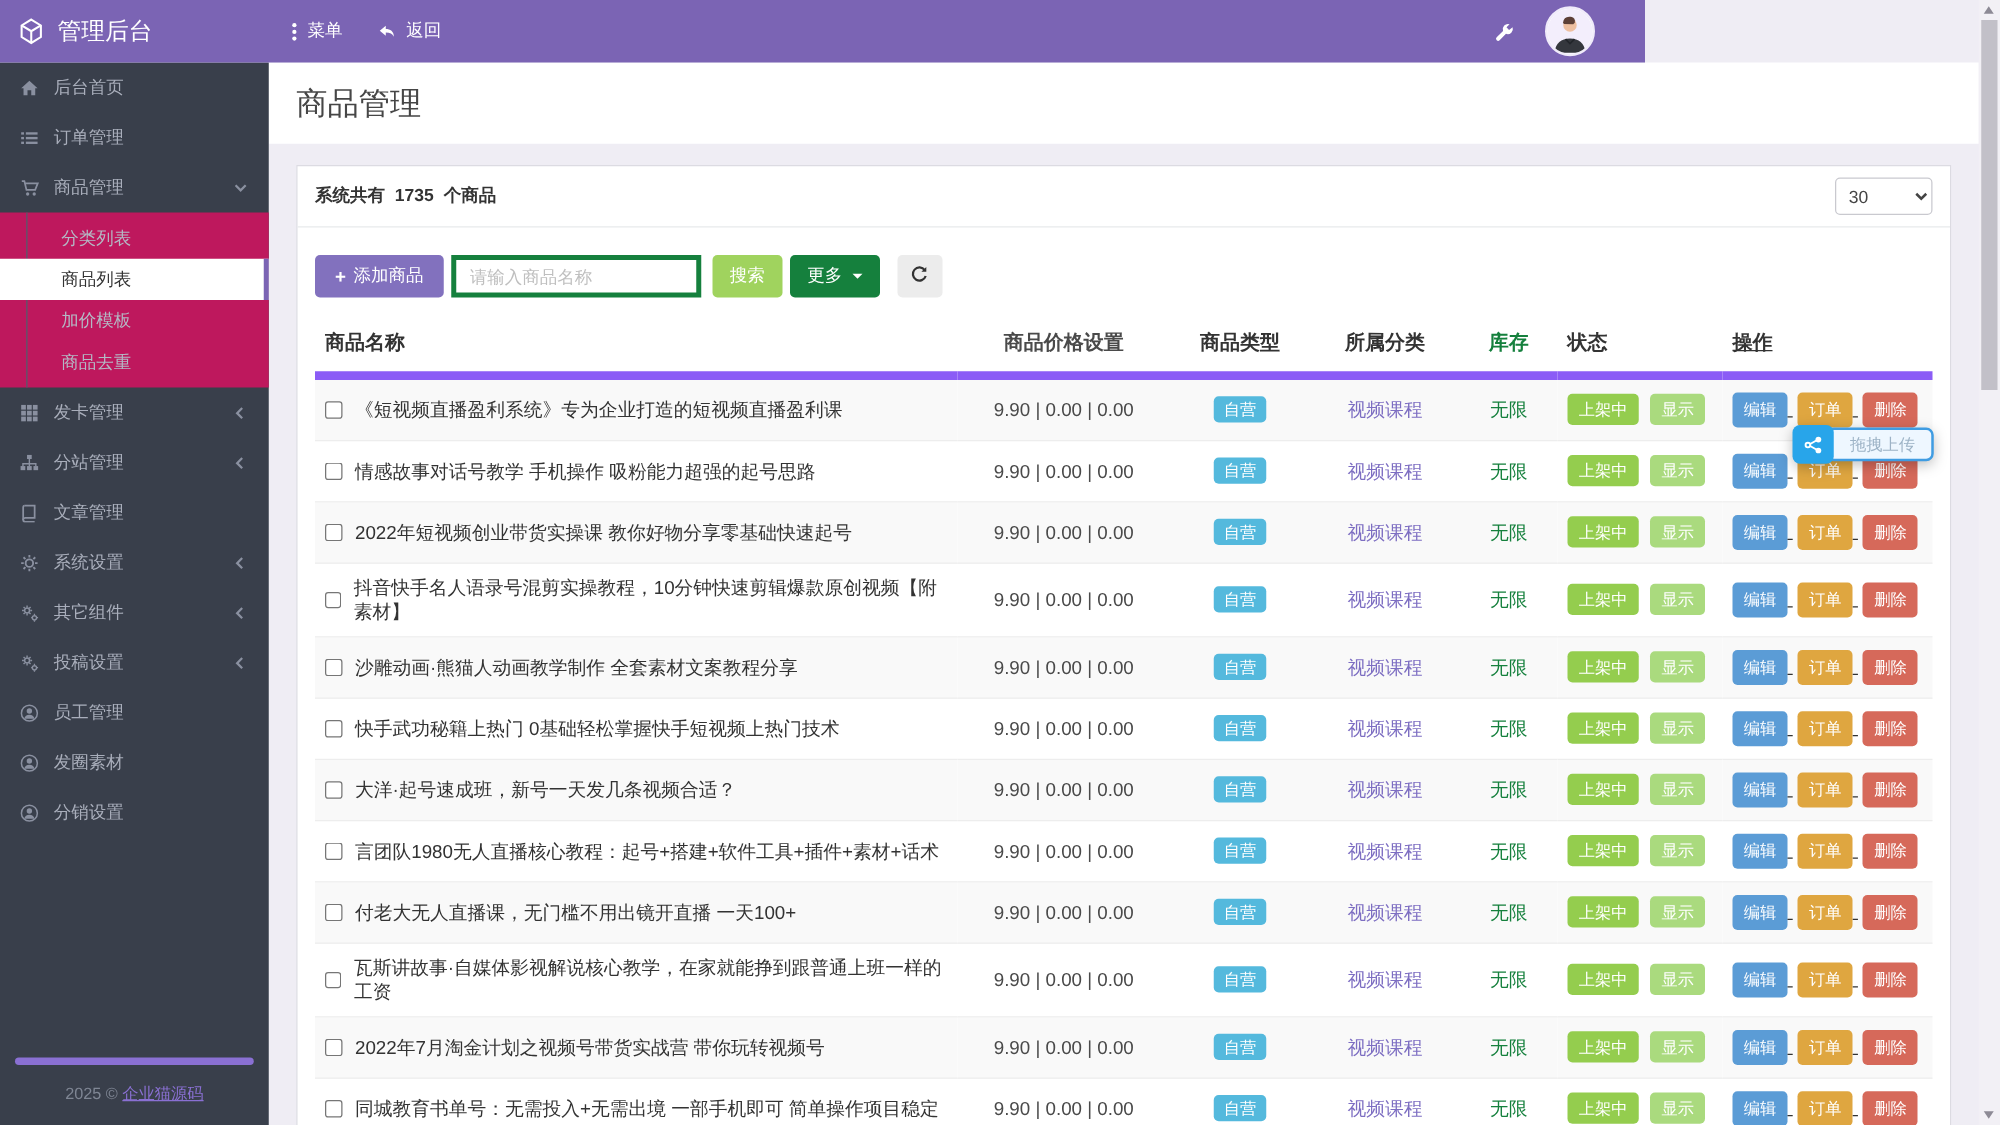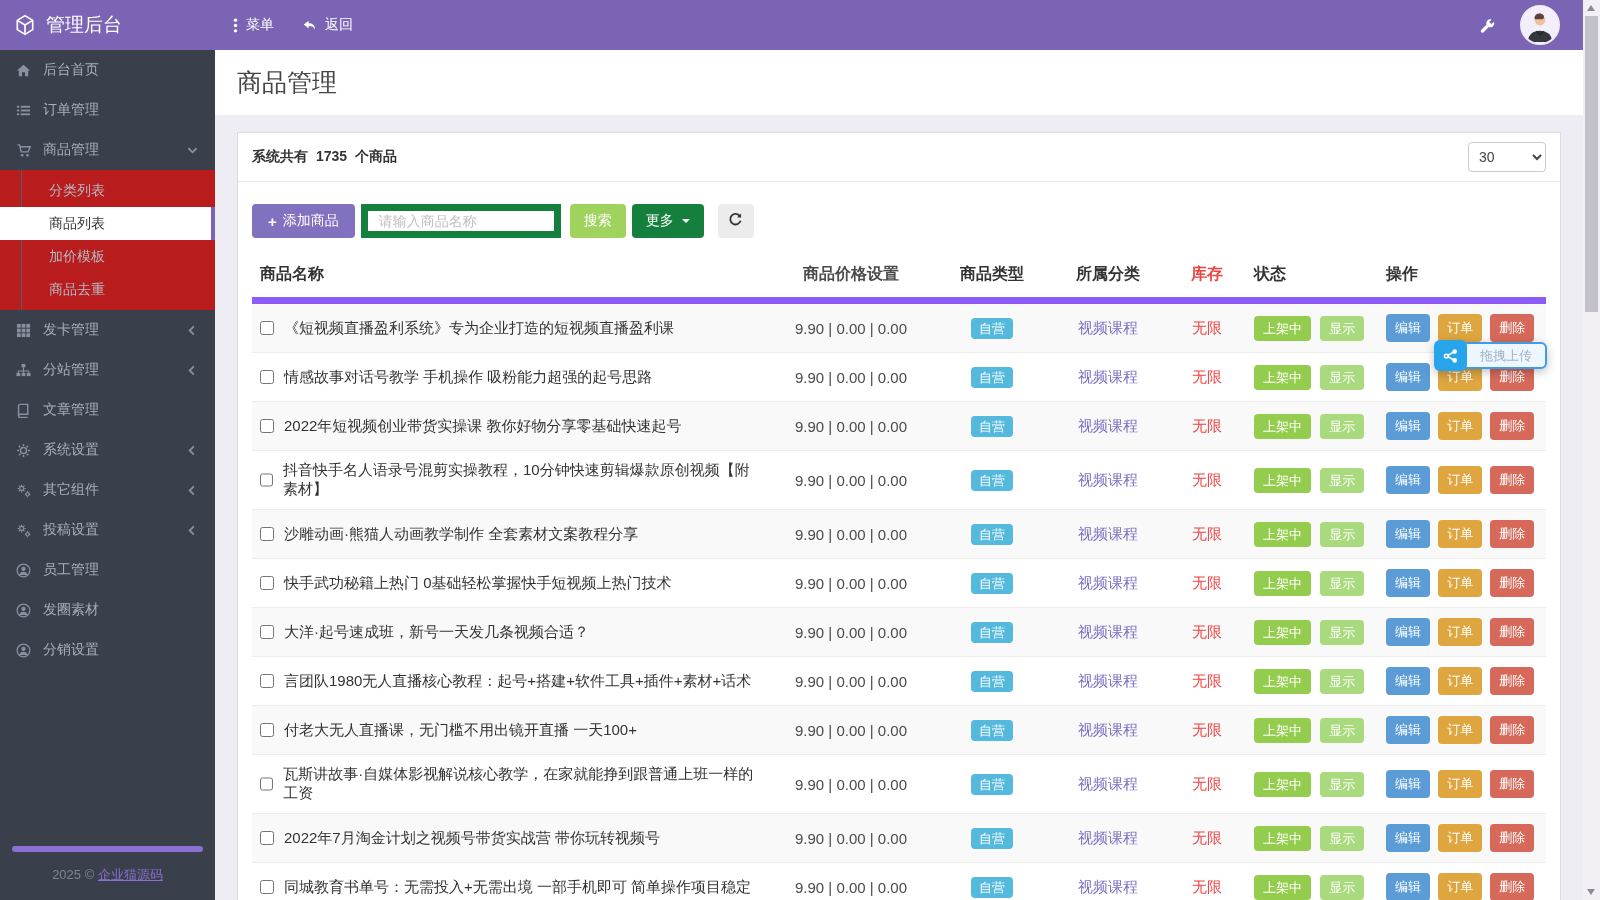--- a/index.html
+++ b/index.html
@@ -1,36 +1,36 @@
 <!DOCTYPE html>
 <html><head>
 <meta charset="utf-8">
 <style>
   * { box-sizing: border-box; margin: 0; padding: 0; }
   html,body { width:1600px; height:900px; overflow:hidden; }
   body { font-family:"Liberation Sans","DejaVu Sans",sans-serif; background:#efedf4; position:relative; color:#333; }
 
   
-  .topbar { position:absolute; top:0; left:0; width:1600px; height:50px; background:#7b64b4; display:flex; align-items:center; color:#fff; z-index:20; }
+  .topbar { position:absolute; top:0; left:0; width:1316px; height:50px; background:#7b64b4; display:flex; align-items:center; color:#fff; z-index:20; }
   .brand { width:215px; display:flex; align-items:center; gap:10px; padding-left:14px; font-size:19px; }
   .brand svg { display:block; }
   .topnav { display:flex; gap:28px; padding-left:18px; align-items:center; font-size:14px; }
   .topnav-item { display:flex; align-items:center; gap:8px; cursor:pointer; }
   .topnav-item .nav-ic { display:flex; color:#fff; }
   .topbar-right { margin-left:auto; display:flex; align-items:center; gap:24px; padding-right:40px; }
   .wrench { display:flex; color:#fff; cursor:pointer; }
   .avatar { width:40px; height:40px; border-radius:50%; background:#fff; overflow:hidden; border:2px solid #f0ebfa; cursor:pointer; }
 
   
   .sidebar { position:absolute; top:50px; left:0; width:215px; height:850px; background:#393f4b; z-index:10; }
   .nav-item { display:flex; align-items:center; height:40px; padding:0 16px; color:#a9aebb; font-size:14px; cursor:pointer; }
   .nav-icon { width:27px; color:#8a90a0; display:flex; align-items:center; }
   .nav-label { flex:1; }
   .nav-chevron { width:12px; color:#8a90a0; display:flex; }
-  .submenu { background:#b91c1c; position:relative; padding:4px 0; }
+  .submenu { background:#be185d; position:relative; padding:4px 0; }
   .submenu:before { content:''; position:absolute; left:21px; top:0; bottom:0; width:1px; background:#545b6b; }
   .subnav-item { height:33px; line-height:33px; padding-left:49px; color:#b4b9c5; font-size:14px; cursor:pointer; position:relative; z-index:1; }
   .subnav-item.active { background:#fff; color:#333; }
   .subnav-item.active:after { content:''; position:absolute; right:0; top:0; bottom:0; width:4px; background:#7b64b4; }
   .sidebar-footer { position:absolute; bottom:16px; left:0; right:0; text-align:center; font-size:13px; color:#7f8694; }
   .footer-bar { height:6px; background:#8a70d3; border-radius:3px; margin:0 12px 14px; }
   .footer-link { color:#8a70d3; text-decoration:underline; cursor:pointer; }
 
   
   .main { position:absolute; left:215px; top:50px; width:1368px; height:850px; }
@@ -41,45 +41,45 @@
   .summary { font-size:14px; font-weight:700; color:#333; }
   .summary .cnt { margin:0 4px; }
   .page-size { width:78px; height:30px; border:1px solid #c9c9cf; border-radius:4px; font-size:14px; color:#444; padding:0 6px; background:#fff; }
   .panel-body { padding:6px 14px 20px; }
 
   
   .toolbar { display:flex; align-items:center; margin:16px 0 14px; gap:6px; }
   .btn { border:none; border-radius:4px; color:#fff; font-size:14px; padding:8px 14px; cursor:pointer; display:flex; align-items:center; gap:6px; font-family:inherit; }
   .btn-add { background:#8271be; padding:8px 16px; }
   .btn-add .plus { font-weight:700; font-size:15px; }
-  .search-input { width:200px; height:34px; border:7px solid #15803d; padding:0 11px; font-size:14px; color:#555; margin-right:3px; font-family:inherit; }
+  .search-input { width:200px; height:34px; border:4px solid #15803d; padding:0 11px; font-size:14px; color:#555; margin-right:3px; font-family:inherit; }
   .search-input::placeholder { color:#bfbfbf; }
   .btn-search { background:#a0d35e; }
   .btn-more { background:#15803d; }
   .caret { width:0; height:0; border-left:4px solid transparent; border-right:4px solid transparent; border-top:4px solid #fff; margin-left:2px; }
   .btn-refresh { background:#ececec; color:#333; width:36px; height:34px; justify-content:center; padding:0; margin-left:8px; }
 
   
   table { width:100%; border-collapse:collapse; font-size:15px; }
   thead th { font-size:16px; font-weight:700; color:#333; text-align:left; padding:12px 8px; border-bottom:7px solid #8b5cf6; }
   tbody td { padding:10px 8px; border-bottom:1px solid #ededed; color:#333; }
   tbody tr:nth-child(odd) { background:#f9f9f9; }
   .c-price,.c-type,.c-cat,.c-stock { text-align:center; }
   th.c-price { width:170px; } th.c-type { width:112px; } th.c-cat { width:120px; }
   th.c-stock { width:78px; } th.c-status { width:132px; } th.c-act { width:168px; }
   .name-wrap { display:flex; align-items:center; gap:10px; }
   .name-wrap input { width:14px; height:14px; cursor:pointer; }
   .c-price { color:#4a4a4a; }
   .badge-type { background:#54b9dd; color:#fff; font-size:13px; padding:3px 8px; border-radius:4px; }
   .cat-link { color:#7d6ec2; cursor:pointer; }
-  .c-stock { color:#ef4444; }
+  .c-stock { color:#15803d; }
   .c-status { white-space:nowrap; }
   .badge-on { background:#94cd4e; color:#fff; font-size:13px; padding:5px 9px; border-radius:4px; cursor:pointer; }
   .badge-show { background:#aada7e; color:#fff; font-size:13px; padding:5px 9px; border-radius:4px; margin-left:5px; cursor:pointer; }
-  .c-act { white-space:nowrap; }
+  .c-act { white-space:nowrap;text-decoration:underline; }
   .act { border:none; border-radius:4px; color:#fff; font-size:13px; padding:5px 9px; cursor:pointer; font-family:inherit; }
   .act + .act { margin-left:4px; }
   .act.edit { background:#5b9cd6; } .act.order { background:#dfa640; } .act.del { background:#d6695a; }
 
   
   .upload-widget { position:absolute; left:1434px; top:340px; display:flex; align-items:center; z-index:60; filter:drop-shadow(0 3px 5px rgba(0,0,0,.25)); }
   .uw-icon { width:33px; height:31px; background:#28a5ea; border-radius:6px; display:flex; align-items:center; justify-content:center; position:relative; z-index:2; cursor:pointer; }
   .uw-pill { margin-left:-6px; background:#eef7ff; border:2px solid #3f9ce2; border-radius:6px; height:27px; line-height:23px; padding:0 13px 0 17px; font-size:13px; color:#9db3c6; cursor:pointer; }
 
   

